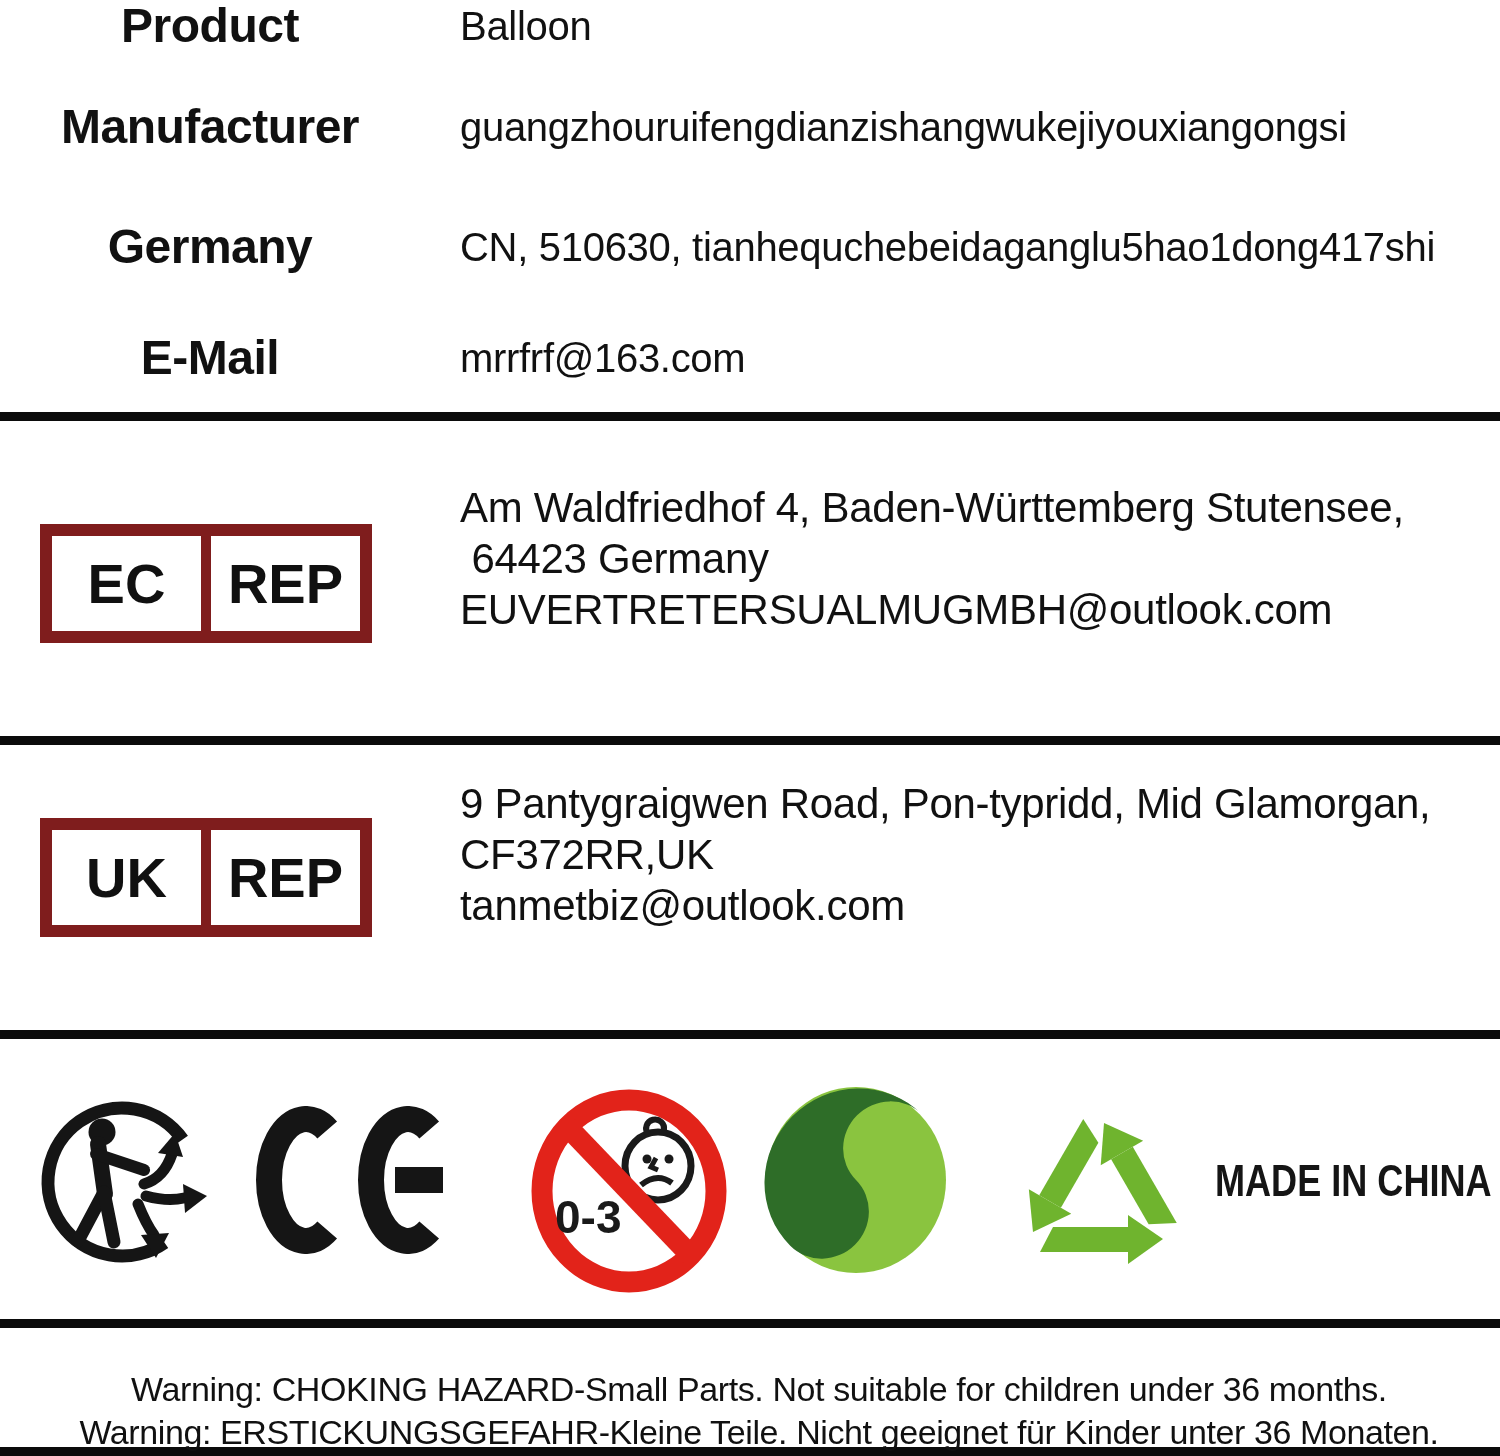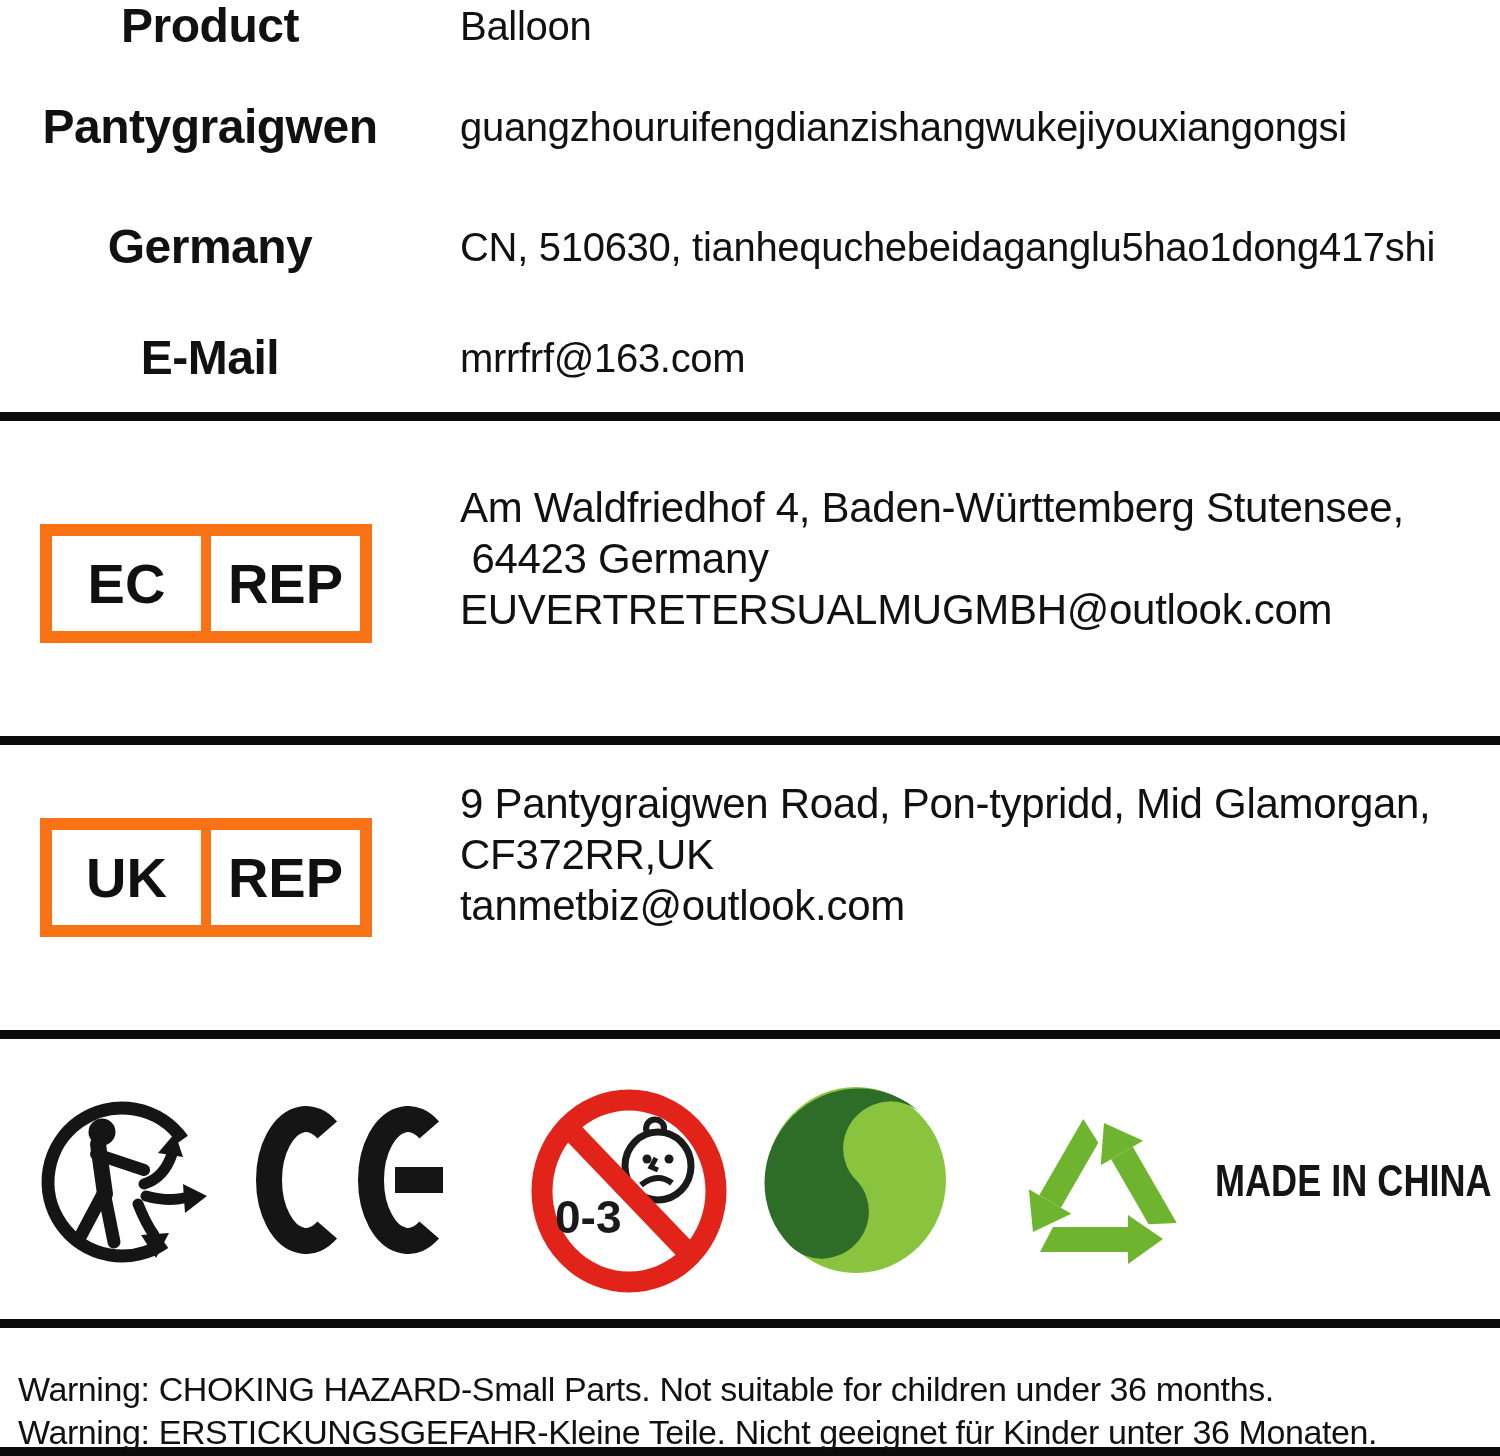--- a/index.html
+++ b/index.html
@@ -11,50 +11,50 @@
   .info-row  { position: absolute; left: 0; right: 0; height: 56px; }
   .info-label{ position: absolute; left: 0; width: 420px; text-align: center;
                font-size: 48px; font-weight: bold; line-height: 56px; letter-spacing: -0.5px; }
   .info-value{ position: absolute; left: 460px; right: 6px; font-size: 40px; line-height: 56px;
                white-space: nowrap; letter-spacing: -0.3px; }
 
   
   .rule { position: absolute; left: 0; width: 1500px; height: 9px; background: #0b0b0b; }
 
   
-  .rep-box  { position: absolute; left: 40px; width: 332px; height: 119px; background: #f97316; }
+  .rep-box  { position: absolute; left: 40px; width: 332px; height: 119px; background: #7f1d1d; }
   .rep-cell { position: absolute; top: 12px; height: 95px; width: 149px; background: #ffffff;
               display: flex; align-items: center; justify-content: center;
               font-size: 56px; font-weight: bold; color: #101010; }
   .rep-cell.left  { left: 12px; }
   .rep-cell.right { left: 171px; text-align: center; }
 
   .rep-text { position: absolute; left: 460px; right: 4px; }
   .rep-line { font-size: 42px; line-height: 51px; white-space: pre-wrap; letter-spacing: -0.3px; }
 
   .icon { position: absolute; }
 
   .made-in { position: absolute; left: 1215px; top: 1158px; font-size: 44px; font-weight: bold;
              line-height: 46px; white-space: nowrap; transform: scaleX(0.82);
              transform-origin: left center; letter-spacing: 0; color: #151515; }
 
-  .warnings { position: absolute; left: 18px; top: 1368px; right: 0; }
+  .warnings { position: absolute; left: 18px; top: 1368px; right: 0; text-align: center; }
   .warning-line { font-size: 34px; line-height: 43px; letter-spacing: -0.4px; white-space: nowrap; }
 </style>
 </head>
 <body>
 
 <div class="sheet">
 
   <div class="info-row" style="top:-2px">
     <div class="info-label">Product</div>
     <div class="info-value">Balloon</div>
   </div>
   <div class="info-row" style="top:99px">
-    <div class="info-label">Pantygraigwen</div>
+    <div class="info-label">Manufacturer</div>
     <div class="info-value">guangzhouruifengdianzishangwukejiyouxiangongsi</div>
   </div>
   <div class="info-row" style="top:219px">
     <div class="info-label">Germany</div>
     <div class="info-value">CN, 510630, tianhequchebeidaganglu5hao1dong417shi</div>
   </div>
   <div class="info-row" style="top:330px">
     <div class="info-label">E-Mail</div>
     <div class="info-value">mrrfrf@163.com</div>
   </div>

